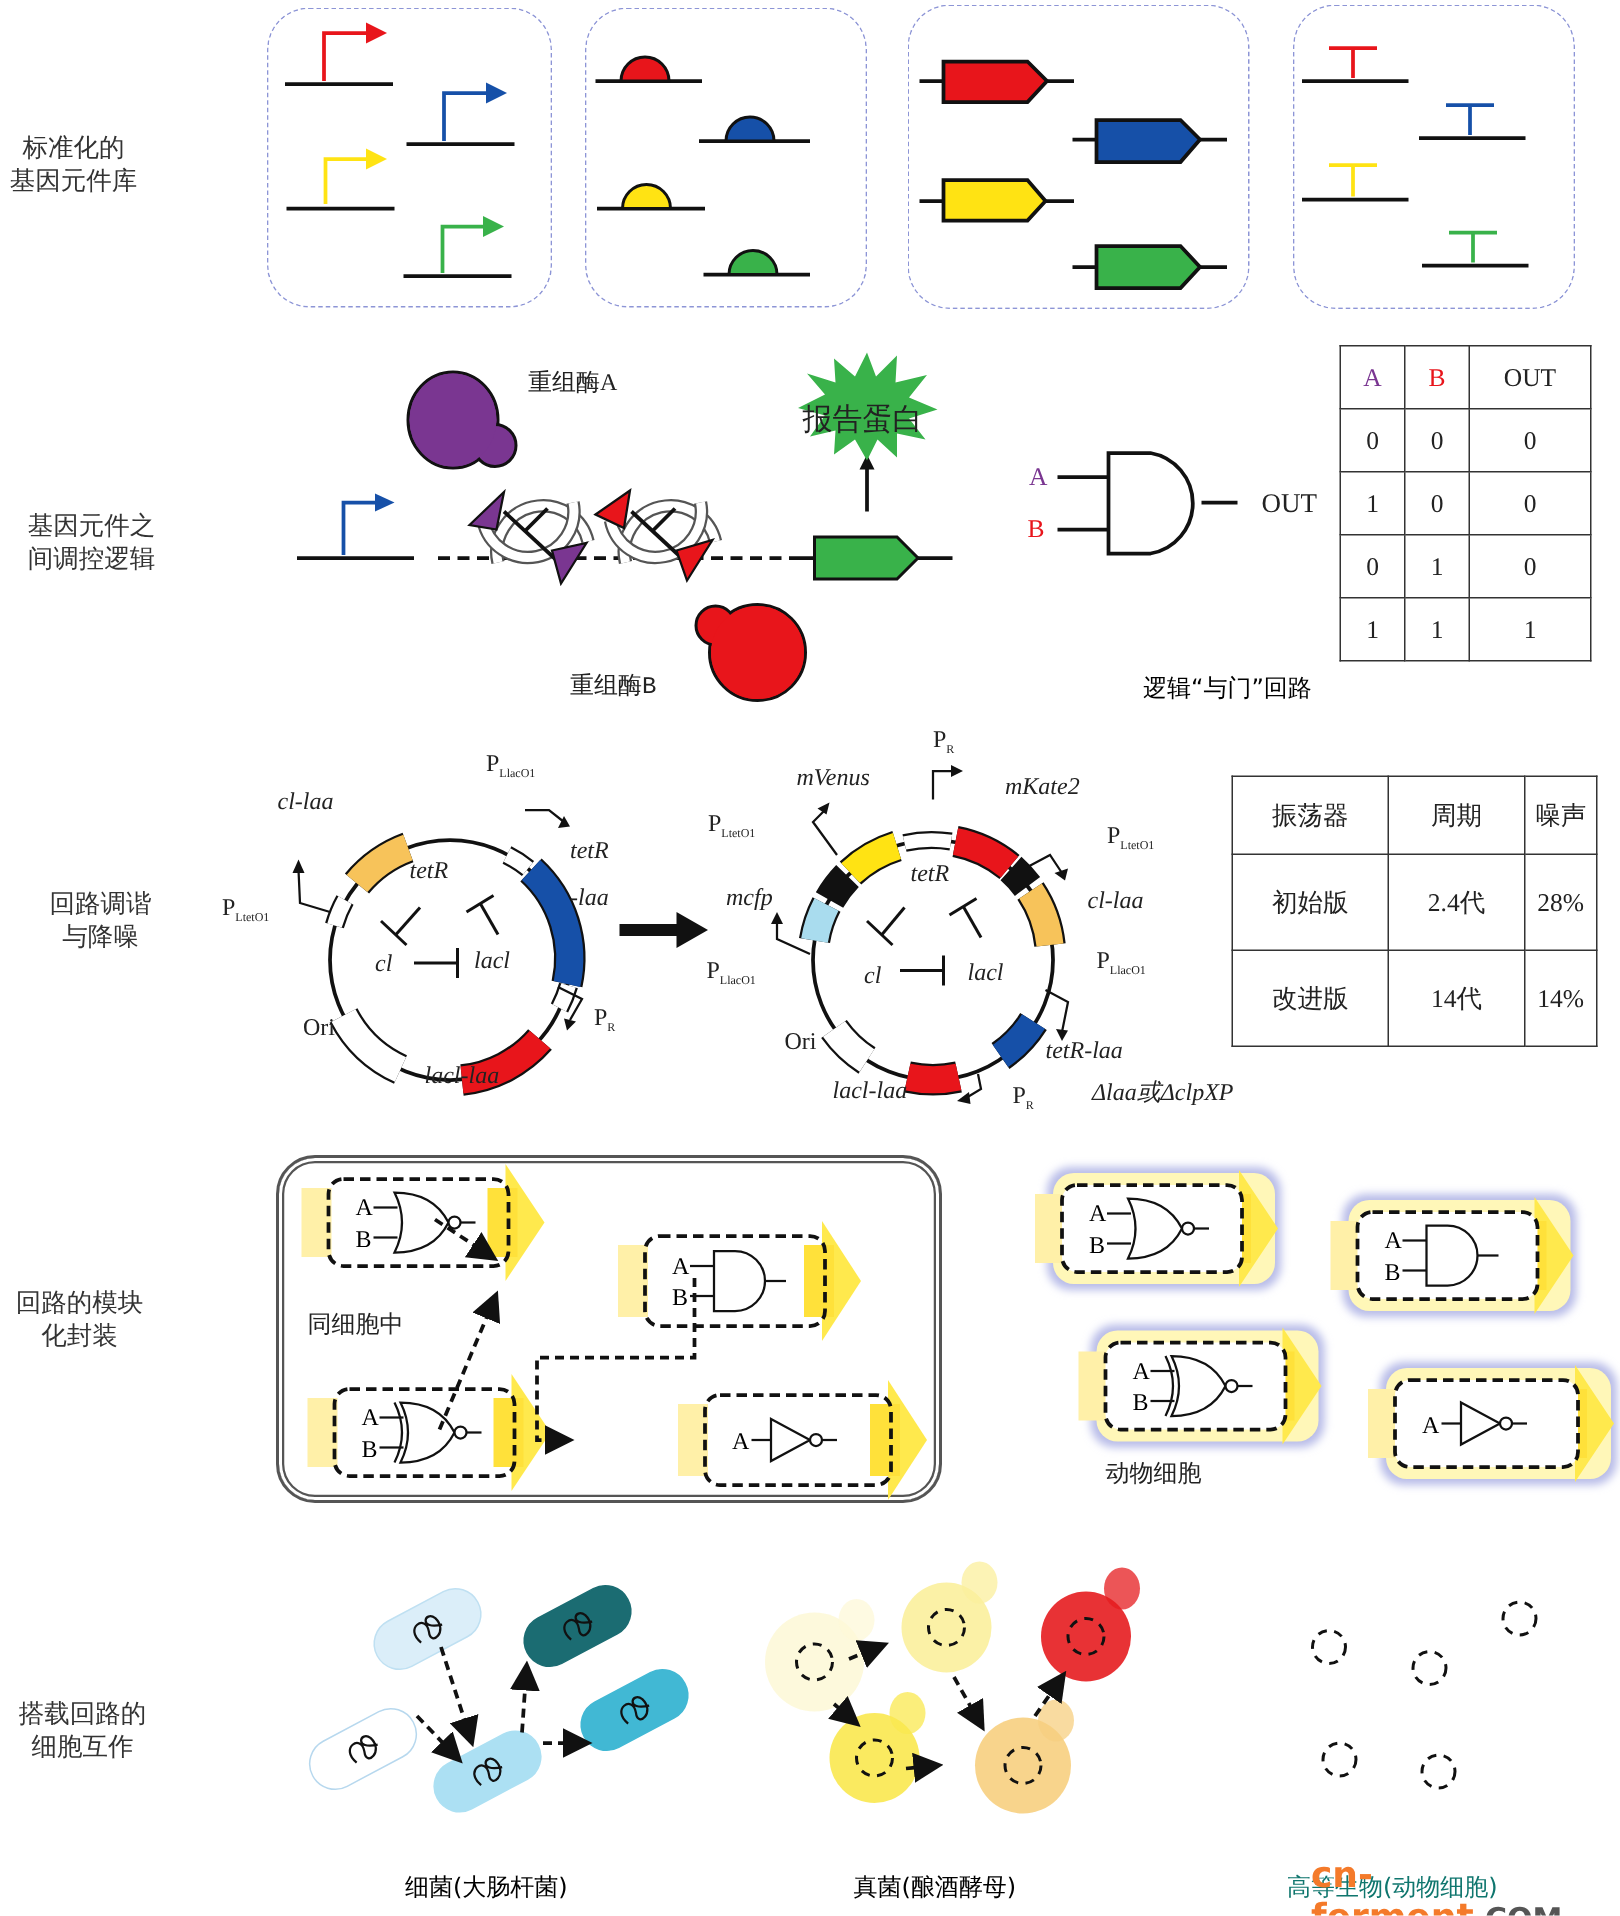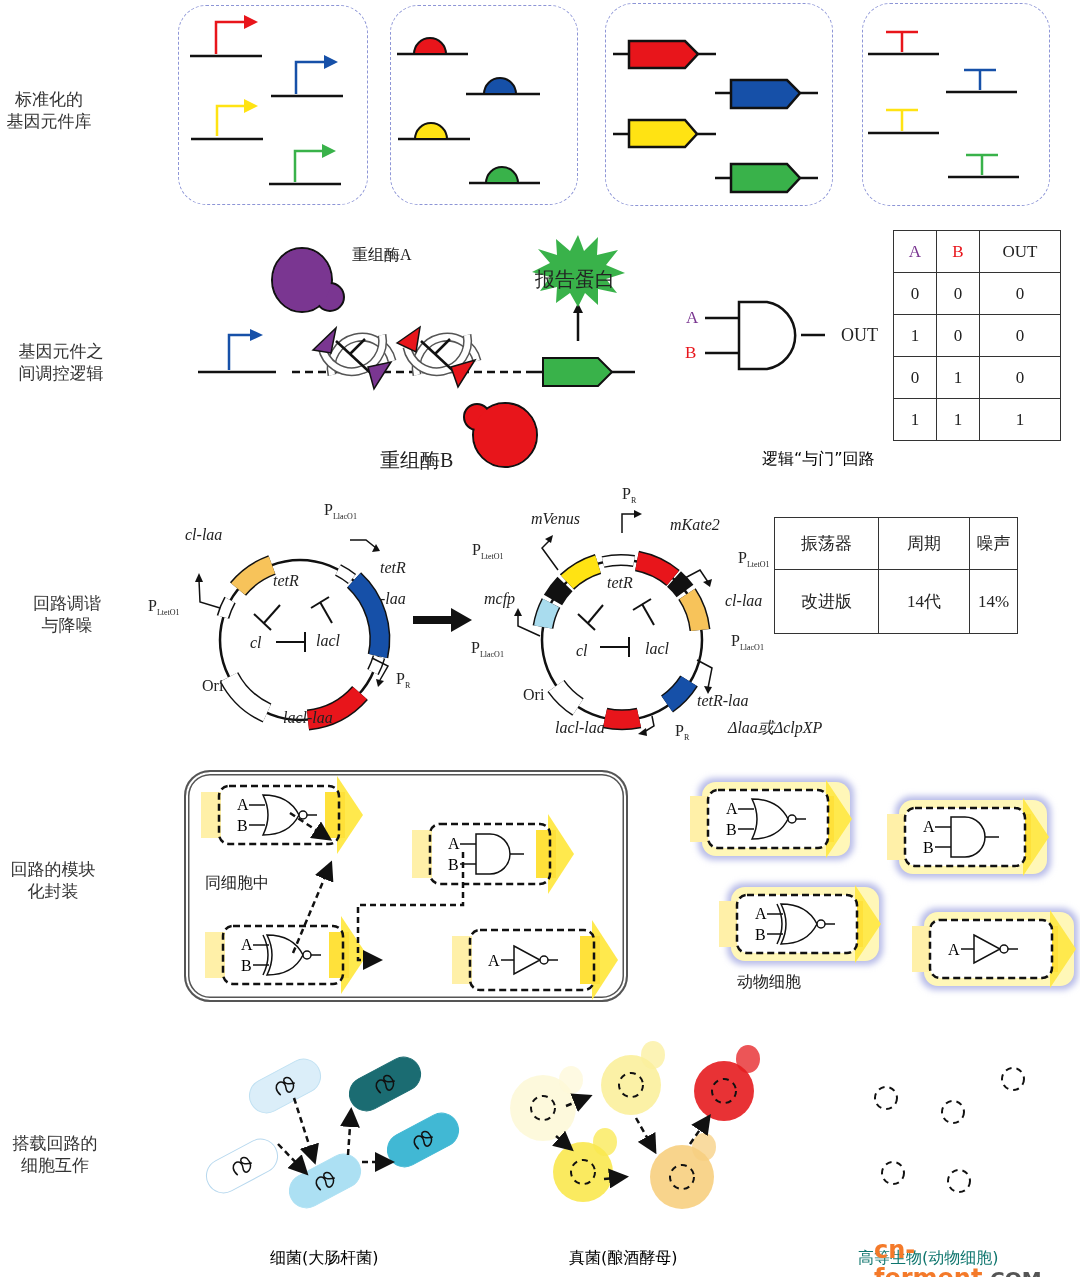--- a/index.html
+++ b/index.html
@@ -169,21 +169,21 @@
 
   <g>
     <polygon points="543,143 598,143 612,157 598,171 543,171" fill="#39b24a" stroke="#111" stroke-width="2"></polygon>
   </g>
   <line x1="578" y1="126" x2="578" y2="96" stroke="#111" stroke-width="2.5"></line>
   <polygon points="573,98 578,88 583,98" fill="#111"></polygon>
 
   <polygon fill="#39b24a" points="578,20 584,36 598,22 597,40 618,35 606,50 625,58 606,64 617,78 598,74 598,90 585,78 578,92 570,78 556,88 557,72 540,76 550,62 532,57 550,48 538,34 557,40 556,24 570,36"></polygon>
 </svg>
 <div class="abs" style="left:352px;top:245px;font-size:16px;font-family:'Liberation Serif',serif;">重组酶A</div>
-<div class="abs" style="left:380px;top:447px;font-size:20px;font-family:Liberation Serif, serif;">重组酶B</div>
+<div class="abs" style="left:380px;top:447px;font-size:16px;font-family:Liberation Mono, monospace;">重组酶B</div>
 <div class="abs" style="left:535px;top:266px;font-size:20px;">报告蛋白</div>
 
 <svg class="abs" style="left:680;top:290px;left:680px" width="150" height="110">
   <line x1="25" y1="28" x2="59" y2="28" stroke="#111" stroke-width="2.5"></line>
   <line x1="25" y1="63" x2="59" y2="63" stroke="#111" stroke-width="2.5"></line>
   <path d="M59,12 L87,12 A34,34 0 0 1 87,79 L59,79 Z" fill="#fff" stroke="#111" stroke-width="2.5"></path>
   <line x1="121" y1="45" x2="145" y2="45" stroke="#111" stroke-width="2.5"></line>
 </svg>
 <div class="abs serif" style="left:686px;top:308px;font-size:17px;color:#7a3691;">A</div>
 <div class="abs serif" style="left:685px;top:343px;font-size:17px;color:#e8151b;">B</div>
@@ -325,26 +325,31 @@
 <div class="abs serif" style="left:731px;top:632px;font-size:16px;"><span>P</span><sub style="font-size:8px">LlacO1</sub></div>
 <div class="abs serif ital" style="left:607px;top:574px;font-size:16px;">tetR</div>
 <div class="abs serif ital" style="left:576px;top:642px;font-size:16px;">cl</div>
 <div class="abs serif ital" style="left:645px;top:640px;font-size:16px;">lacl</div>
 <div class="abs serif" style="left:523px;top:686px;font-size:16px;">Ori</div>
 <div class="abs serif ital" style="left:697px;top:692px;font-size:16px;">tetR-laa</div>
 <div class="abs serif ital" style="left:555px;top:719px;font-size:16px;">lacl-laa</div>
 <div class="abs serif" style="left:675px;top:722px;font-size:16px;"><span>P</span><sub style="font-size:8px">R</sub></div>
 <div class="abs serif ital" style="left:728px;top:718px;font-size:16px;">Δlaa或ΔclpXP</div>
 
-<table class="tt" style="left:774px;top:517px;width:244px;">
+<table class="tt" style="left:821px;top:517px;width:244px;">
   <tbody>
       <tr style="height:52px">
     <td style="width:101px">振荡器</td>
     <td style="width:88px">周期</td>
     <td>噪声</td>
+  </tr>
+  <tr style="height:64px">
+    <td>初始版</td>
+    <td>2.4代</td>
+    <td>28%</td>
   </tr>
   <tr style="height:64px">
     <td>改进版</td>
     <td>14代</td>
     <td>14%</td>
   </tr>
 </tbody>
   </table>
 
 <div class="abs" style="left:184px;top:770px;width:440px;height:228px;border:2px solid #555;border-radius:26px;box-shadow:inset 0 0 0 2px #fff, inset 0 0 0 3.5px #555;"></div>

